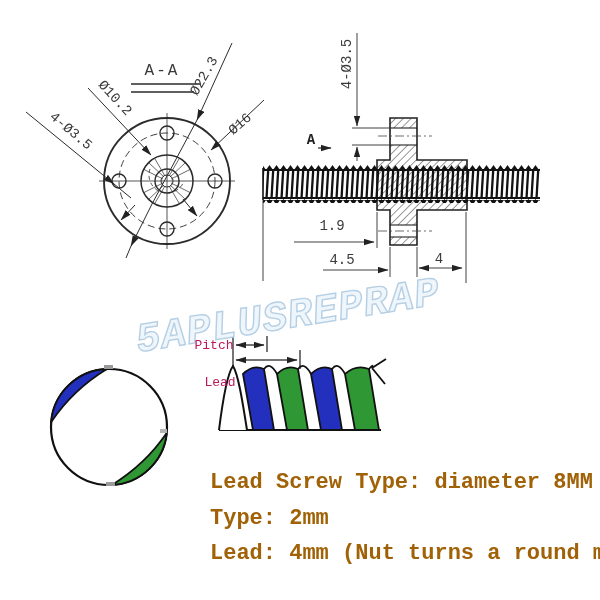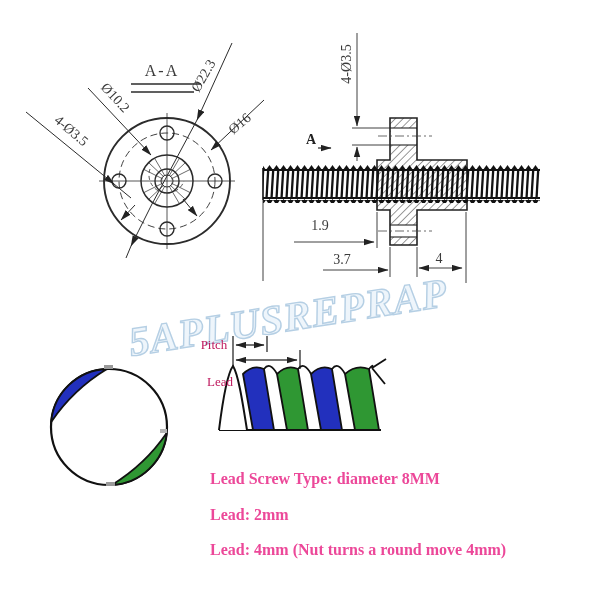--- a/index.html
+++ b/index.html
@@ -1,33 +1,33 @@
 <!DOCTYPE html>
 <html><head>
 <meta charset="utf-8">
 <style>
   html,body{margin:0;padding:0;background:#fff;}
   #stage{position:relative;width:600px;height:600px;background:#ffffff;overflow:hidden;
-         font-family:Liberation Serif, serif;}
+         font-family:Liberation Mono, monospace;}
   #stage svg{position:absolute;left:0;top:0;}
   .lbl{position:absolute;white-space:nowrap;color:#2e2e2e;transform:translate(-50%,-50%);}
   .dim{font-size:14px;color:#3a3a3a;}
   .rot60n{transform:translate(-50%,-50%) rotate(-60deg);}
   .rot47{transform:translate(-50%,-50%) rotate(47deg);}
   .rot40{transform:translate(-50%,-50%) rotate(40deg);}
   .rot40n{transform:translate(-50%,-50%) rotate(-40deg);}
   .rot90n{transform:translate(-50%,-50%) rotate(-90deg);}
   .seclbl{font-size:16px;letter-spacing:2px;color:#3a3a3a;}
   .albl{font-size:14px;font-weight:bold;color:#222;}
   .blacklbl{font-size:16px;font-weight:500;color:#141414;}
   .smalllbl{font-size:13px;font-weight:500;color:#be185d;}
   .watermark{position:absolute;left:288px;top:317px;font-size:41px;font-weight:bold;font-style:italic;
      letter-spacing:1px;color:#eef5fb;-webkit-text-stroke:1.4px #b5cfe4;
      transform:translate(-50%,-50%) rotate(-9deg);pointer-events:none;}
-  .spec{position:absolute;font-size:16px;font-weight:bold;color:#ec4899;white-space:nowrap;}
+  .spec{position:absolute;font-size:22px;font-weight:bold;color:#a16207;white-space:nowrap;}
 </style>
 </head>
 <body>
 
 <div id="stage">
 
 <svg width="600" height="600" viewBox="0 0 600 600">
   <defs>
     <marker id="arr" viewBox="0 0 10 6" refX="9.5" refY="3" markerWidth="11" markerHeight="7" orient="auto" markerUnits="userSpaceOnUse">
       <path d="M0,0 L10,3 L0,6 Z" fill="#222"></path>
@@ -190,25 +190,25 @@
 </svg>
 
   <div class="lbl seclbl" style="left:162px;top:71px;">A-A</div>
   <div class="lbl dim rot60n" style="left:204px;top:76px;">Ø22.3</div>
   <div class="lbl dim rot47" style="left:115px;top:98px;">Ø10.2</div>
   <div class="lbl dim rot40" style="left:71px;top:131px;">4-Ø3.5</div>
   <div class="lbl dim rot40n" style="left:240px;top:124px;">Ø16</div>
 
   <div class="lbl dim rot90n" style="left:347px;top:64px;">4-Ø3.5</div>
   <div class="lbl albl" style="left:311px;top:140px;">A</div>
-  <div class="lbl dim" style="left:320px;top:226px;">1.9</div>
-  <div class="lbl dim" style="left:342px;top:260px;">3.7</div>
+  <div class="lbl dim" style="left:332px;top:226px;">1.9</div>
+  <div class="lbl dim" style="left:342px;top:260px;">4.5</div>
   <div class="lbl dim" style="left:439px;top:259px;">4</div>
 
   <div class="watermark">5APLUSREPRAP</div>
 
   <div class="lbl smalllbl" style="left:214px;top:345px;">Pitch</div>
   <div class="lbl smalllbl" style="left:214px;top:382px;margin-left:6px;">Lead</div>
 
   <div class="spec" style="left:210px;top:470px;">Lead Screw Type: diameter 8MM</div>
-  <div class="spec" style="left:210px;top:506px;">Lead: 2mm</div>
+  <div class="spec" style="left:210px;top:506px;">Type: 2mm</div>
   <div class="spec" style="left:210px;top:541px;">Lead: 4mm (Nut turns a round move 4mm)</div>
 </div>
 
 </body></html>

